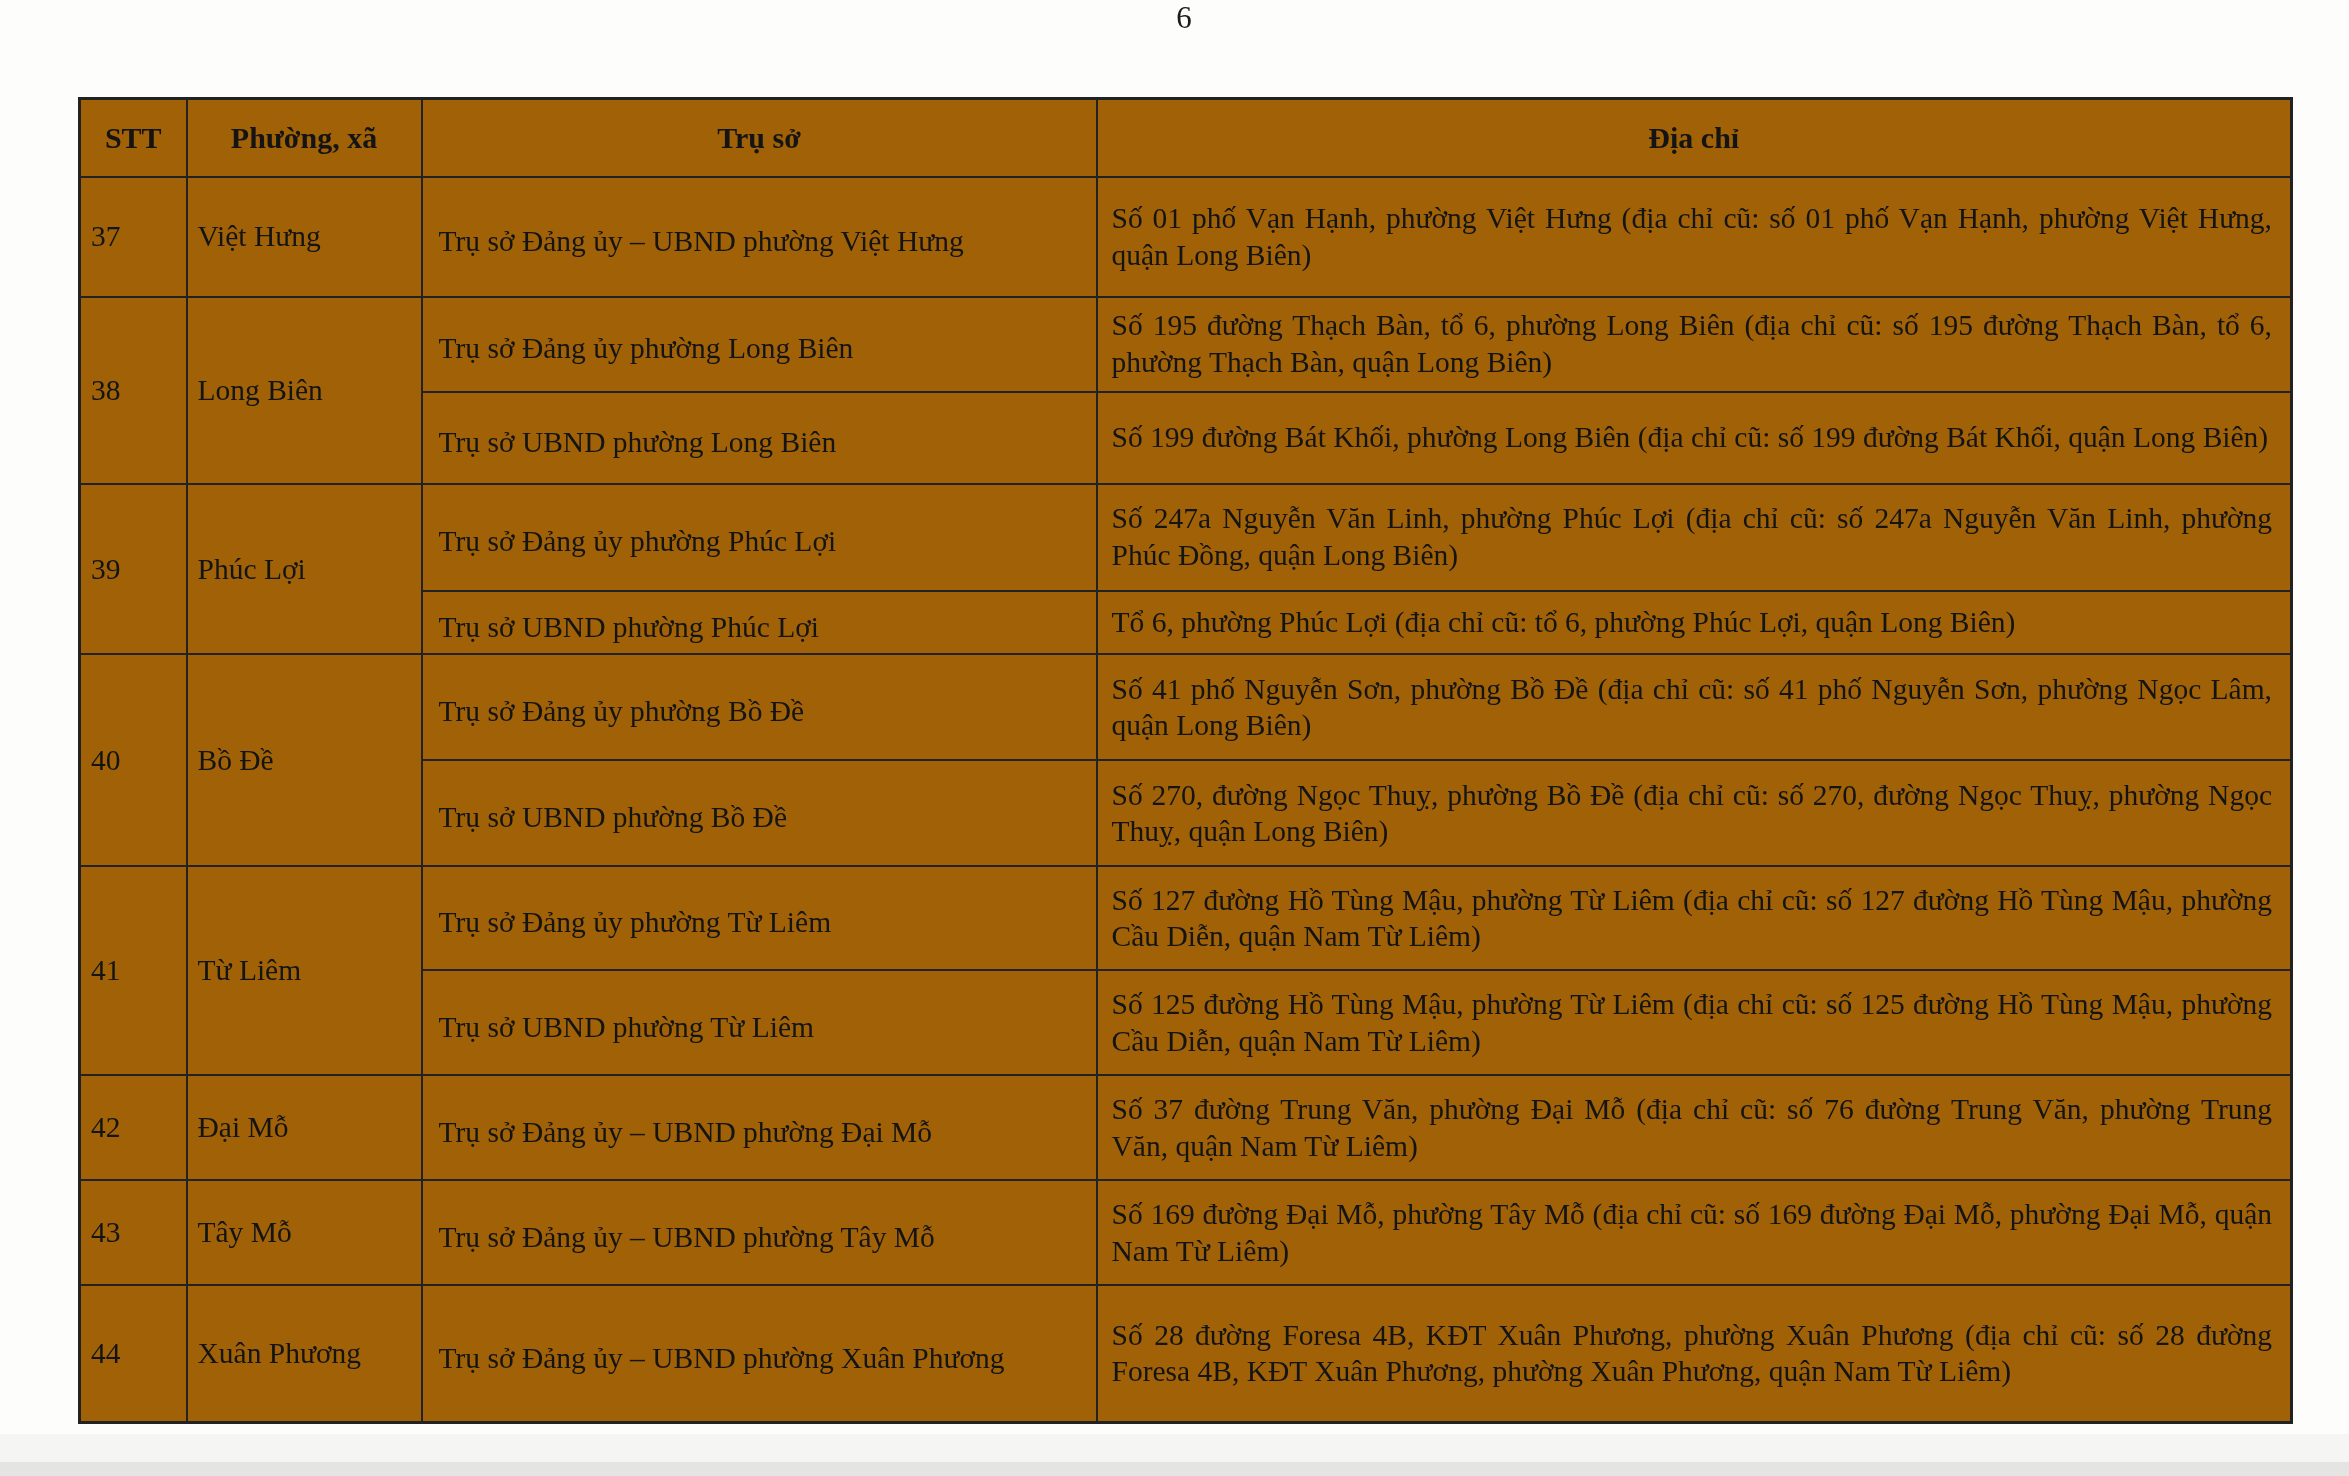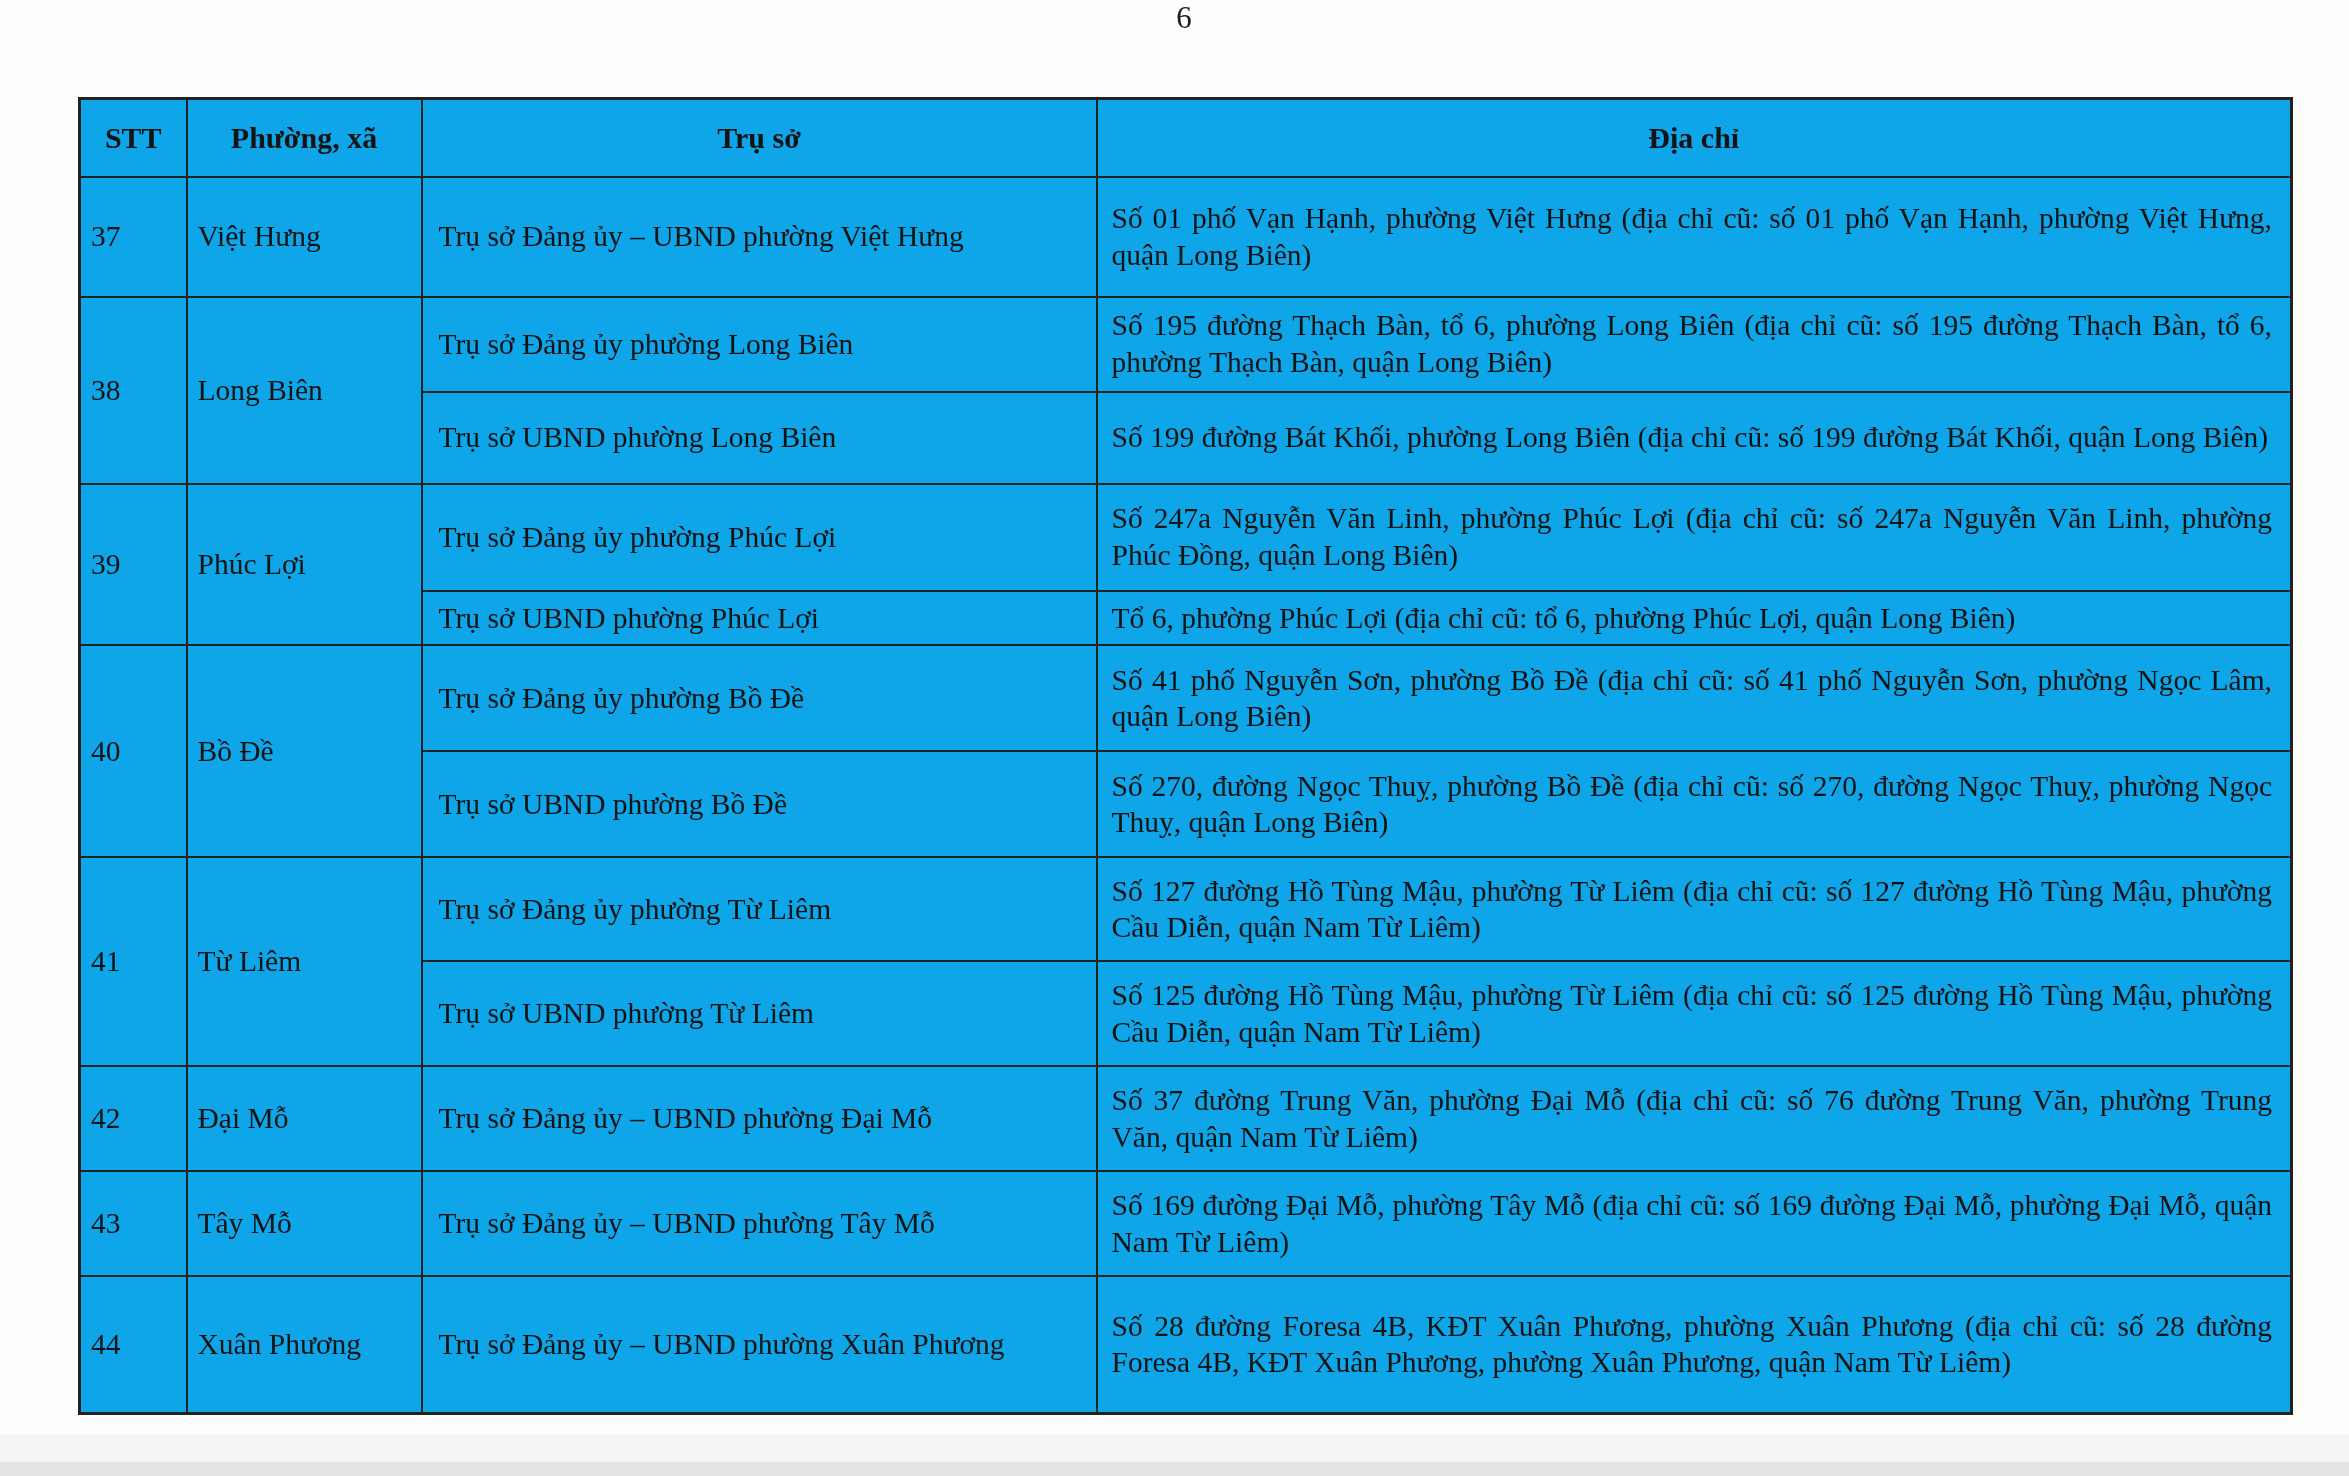--- a/index.html
+++ b/index.html
@@ -17,21 +17,21 @@
     text-align: center;
     font-size: 31px;
     color: #1b1b1b;
   }
   table.doc-table {
     position: absolute;
     top: 97px; left: 78px;
     width: 2212px;
     border-collapse: collapse;
     table-layout: fixed;
-    background: #0ea5e9;
+    background: #a16207;
   }
   table.doc-table, table.doc-table th, table.doc-table td {
     border: 2px solid #222;
   }
   table.doc-table { border-width: 3px; }
   th {
     font-weight: bold;
     font-size: 30px;
     text-align: center;
     vertical-align: middle;
@@ -40,21 +40,21 @@
   td {
     font-size: 29.5px;
     line-height: 1.24;
     vertical-align: middle;
   }
   td.stt, td.ward {
     padding: 4px 10px;
   }
   td.office {
     text-align: justify;
-    padding: 8px 18px 8px 16px;
+    padding: 17px 18px 8px 16px;
   }
   td.address {
     text-align: justify;
     padding: 8px 18px 8px 14px;
   }
   .scan-strip-light {
     position: absolute;
     left: 0; top: 1434px; width: 2349px; height: 28px;
     background: #f5f5f4;
   }

